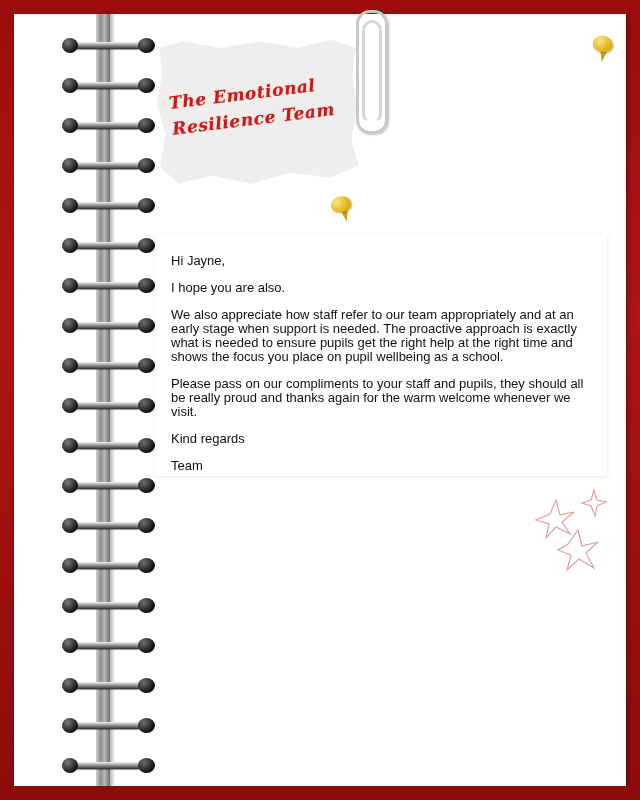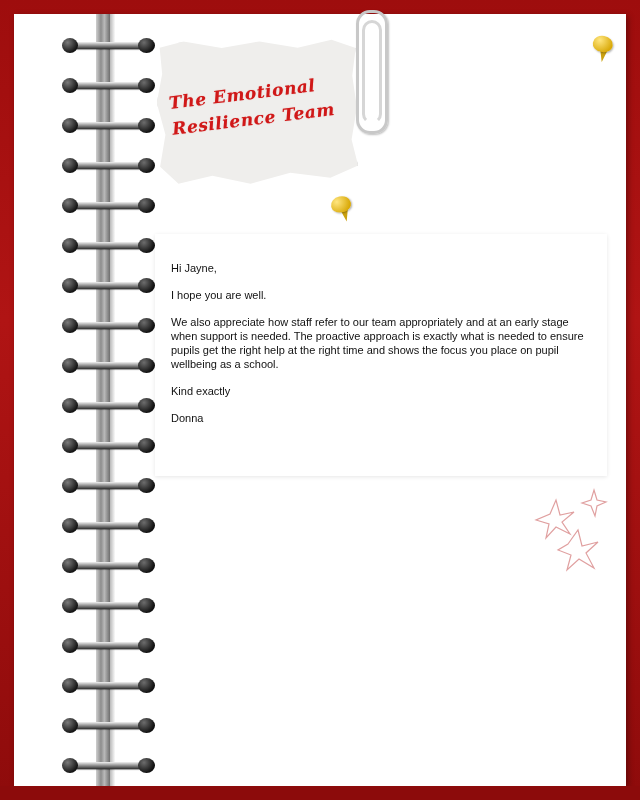--- a/index.html
+++ b/index.html
@@ -199,22 +199,22 @@
     left: 155px;
     top: 234px;
     width: 452px;
     height: 242px;
     background: #ffffff;
     box-shadow: 0 1px 4px rgba(0,0,0,0.10);
     padding: 16px 18px 16px 16px;
     box-sizing: border-box;
   }
   .letter p {
-    margin: 11px 0 13px 0;
-    font-size: 11px;
+    margin: 4px 0 13px 0;
+    font-size: 13px;
     line-height: 14px;
     color: #111111;
     font-family: "Liberation Sans", sans-serif;
   }
   .letter p:last-child { margin-bottom: 0; }
 
   
   .stars {
     position: absolute;
     left: 520px;
@@ -348,24 +348,25 @@
     <div class="needle"></div>
     <div class="head"></div>
   </div>
   <div class="pin pin-note">
     <div class="needle"></div>
     <div class="head"></div>
   </div>
 
   <div class="letter">
     <p>Hi Jayne,</p>
-    <p>I hope you are well.</p>
+    <p>I hope you are also.</p>
     <p>We also appreciate how staff refer to our team appropriately and at an early stage when support is needed. The proactive approach is exactly what is needed to ensure pupils get the right help at the right time and shows the focus you place on pupil wellbeing as a school.</p>
-    <p>Kind exactly</p>
-    <p>Donna</p>
+    <p>Please pass on our compliments to your staff and pupils, they should all be really proud and thanks again for the warm welcome whenever we visit.</p>
+    <p>Kind regards</p>
+    <p>Team</p>
   </div>
 
   <div class="stars">
     <svg width="96" height="90" viewBox="0 0 96 90" fill="none" stroke="#e0a0a0" stroke-width="1.2">
       <path d="M30 32 L36 18 L40 33 L54 30 L42 40 L50 52 L36 45 L26 56 L29 42 L16 38 Z"></path>
       <path d="M48 62 L58 48 L62 64 L78 60 L66 71 L74 86 L59 77 L47 88 L51 73 L38 68 Z"></path>
       <path d="M74 8 L77 18 L86 20 L77 24 L75 34 L71 24 L62 21 L71 18 Z"></path>
     </svg>
   </div>
 

